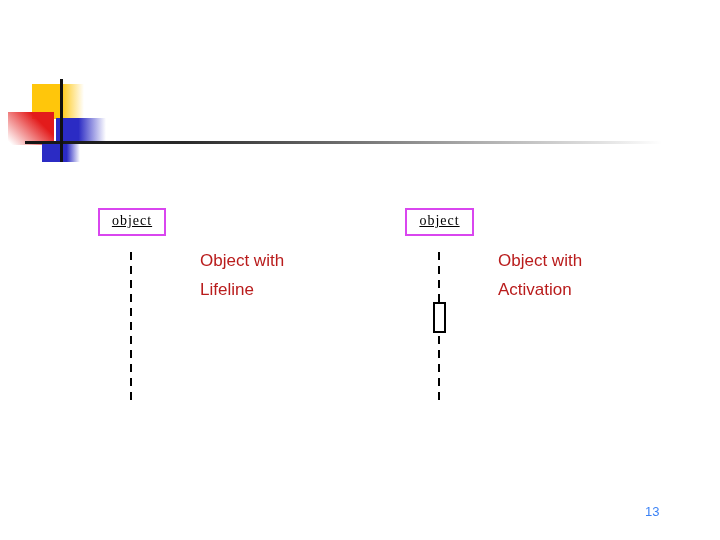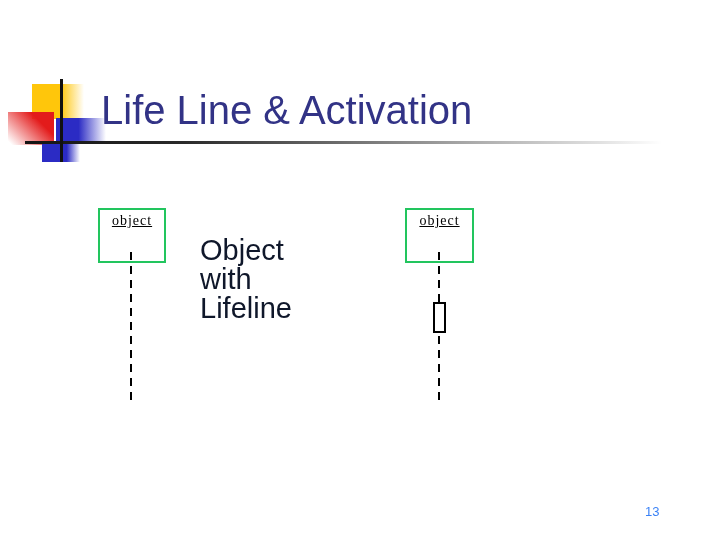--- a/index.html
+++ b/index.html
@@ -38,22 +38,22 @@
   }
   
   .slide-title{
     position:absolute;left:101px;top:90px;
     font-size:40px;line-height:40px;
     color:#323386;
     white-space:nowrap;
   }
   
   .object-box{
-    position:absolute;top:208px;width:68px;height:55px;
-    border:2px solid #22c55e;background:#fff;
+    position:absolute;top:208px;width:68px;height:28px;
+    border:2px solid #d946ef;background:#fff;
     box-sizing:border-box;
     text-align:center;
   }
   .object-box.first{left:98px;}
   .object-box.second{left:405px;width:69px;}
   .object-box .obj-label{
     display:inline-block;margin-top:3px;
     font-family:"Liberation Serif", serif;
     font-size:14px;letter-spacing:1px;
     text-decoration:underline;
@@ -64,22 +64,22 @@
     background:repeating-linear-gradient(to bottom,#000 0 8px,rgba(0,0,0,0) 8px 14px);
   }
   .lifeline.first{left:130px;}
   .lifeline.second{left:438px;}
   .activation-bar{
     position:absolute;left:433px;top:302px;width:13px;height:31px;
     border:2px solid #000;background:#fff;
     box-sizing:border-box;
   }
   .caption{
-    position:absolute;top:236px;
-    font-size:29px;line-height:29px;color:#0f172a;
+    position:absolute;top:246px;
+    font-size:17px;line-height:29px;color:#b91c1c;
   }
   .caption.first{left:200px;width:136px;}
   .caption.second{left:498px;width:152px;}
   
   .page-number{
     position:absolute;left:645px;top:504px;
     font-size:13px;color:#3b82f6;
   }
 </style>
 </head>
@@ -87,29 +87,29 @@
 
 <div class="slide">
 
   <div class="logo-sq logo-yellow"></div>
   <div class="logo-sq logo-red"></div>
   <div class="logo-sq logo-blue-upper"></div>
   <div class="logo-sq logo-blue-lower"></div>
   <div class="title-divider"></div>
   <div class="logo-vline"></div>
 
-  <div class="slide-title">Life Line &amp; Activation</div>
 
   <div class="object-box first">
     <span class="obj-label">object</span>
   </div>
   <div class="lifeline first"></div>
   <div class="caption first">Object with Lifeline</div>
 
   <div class="object-box second">
     <span class="obj-label">object</span>
   </div>
   <div class="lifeline second"></div>
   <div class="activation-bar"></div>
+  <div class="caption second">Object with Activation</div>
 
   <div class="page-number">13</div>
 
 </div>
 
 </body></html>

